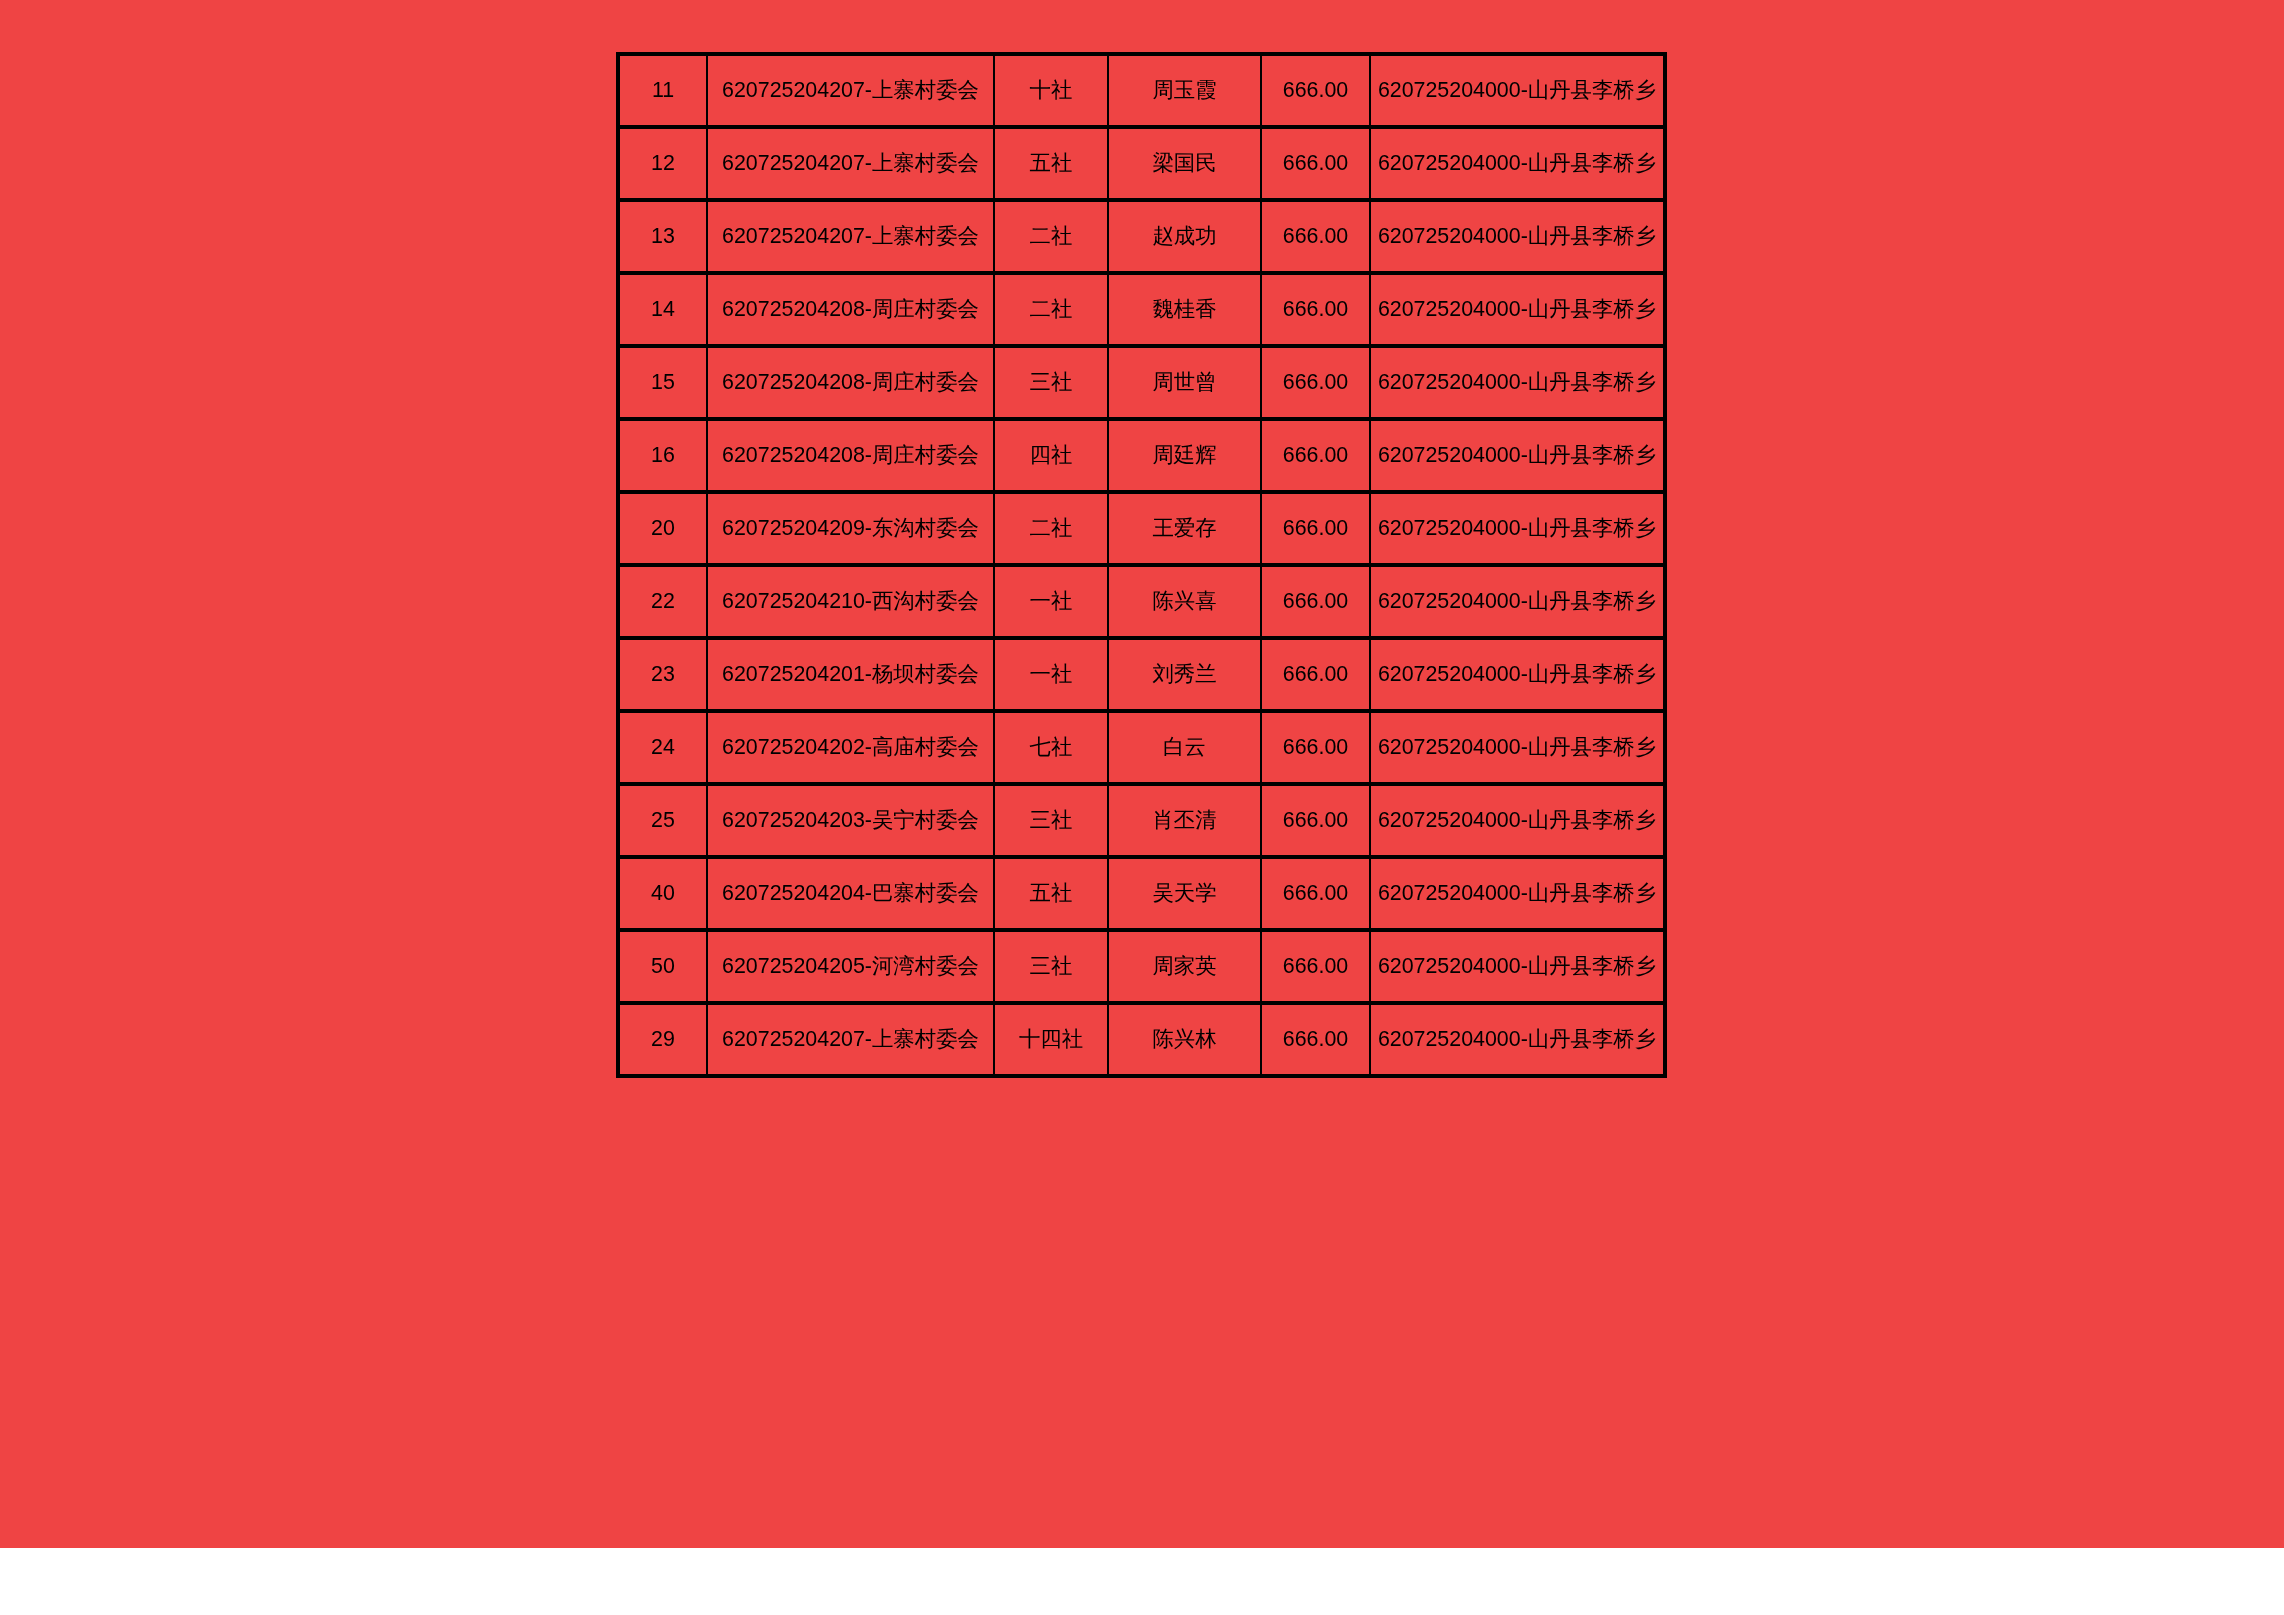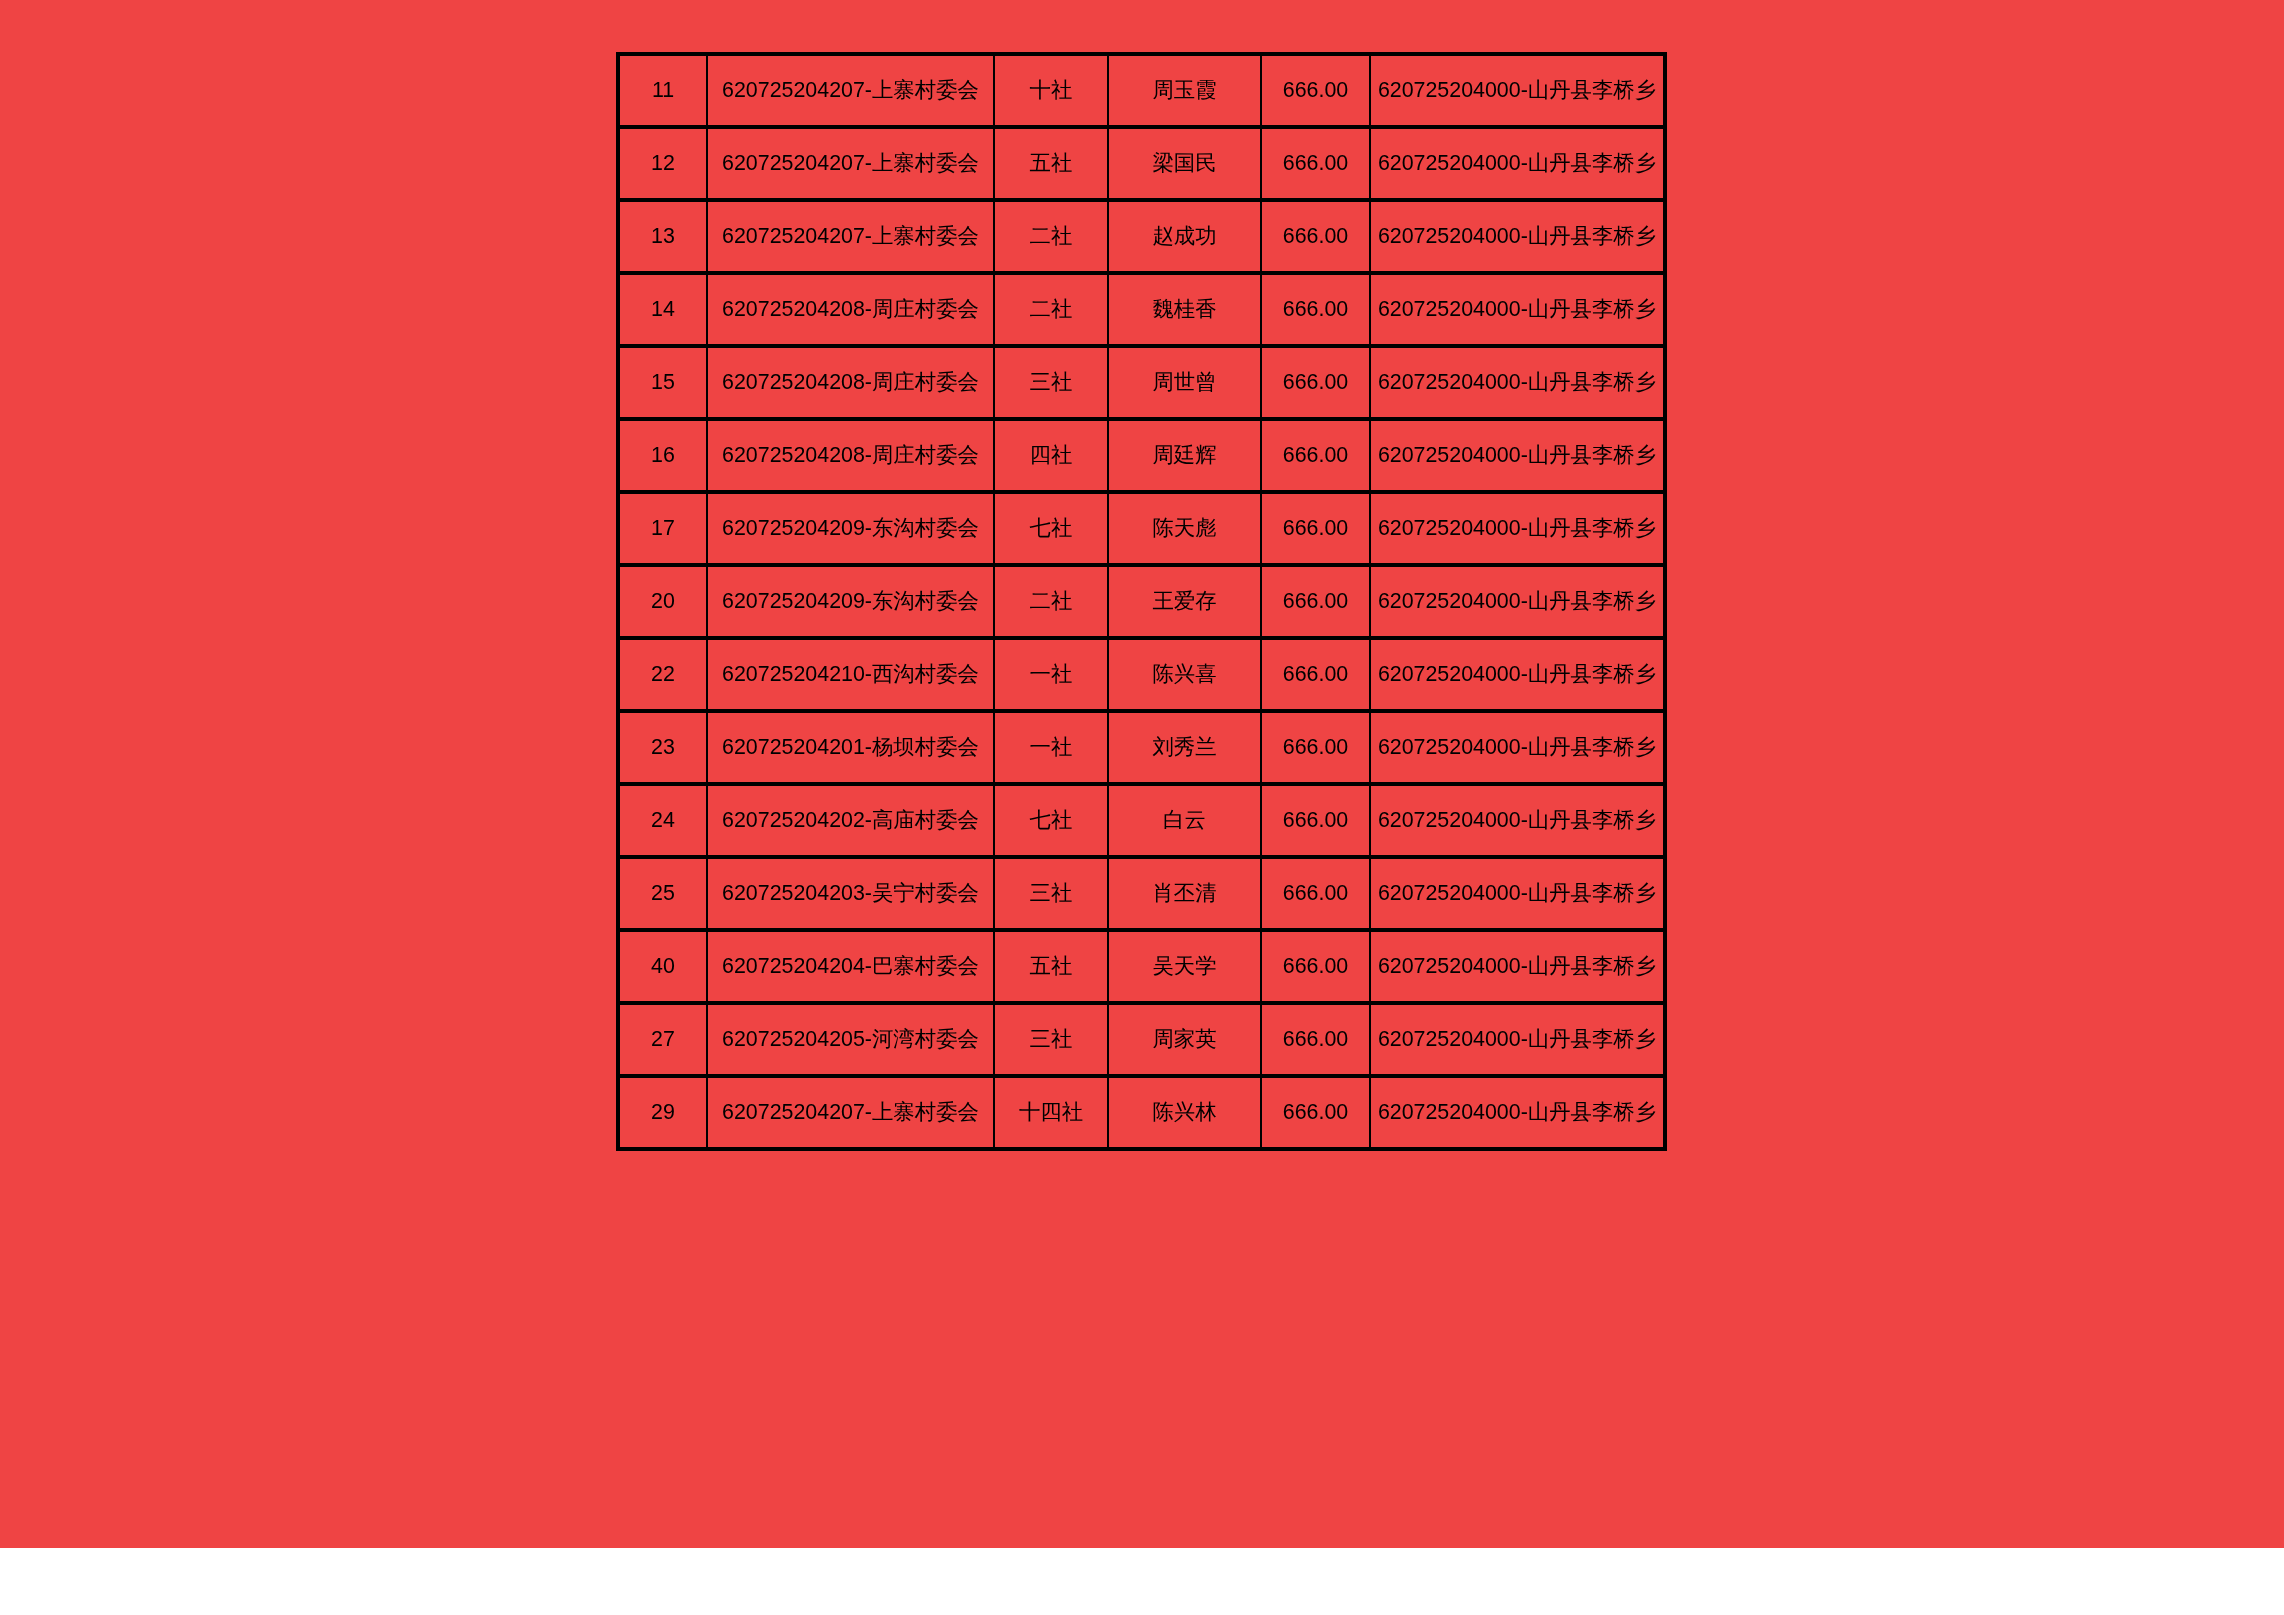--- a/index.html
+++ b/index.html
@@ -98,28 +98,20 @@
       </tr>
       <tr>
         <td>16</td>
         <td>620725204208-周庄村委会</td>
         <td>四社</td>
         <td>周廷辉</td>
         <td>666.00</td>
         <td>620725204000-山丹县李桥乡</td>
       </tr>
       <tr>
-        <td>17</td>
-        <td>620725204209-东沟村委会</td>
-        <td>七社</td>
-        <td>陈天彪</td>
-        <td>666.00</td>
-        <td>620725204000-山丹县李桥乡</td>
-      </tr>
-      <tr>
         <td>20</td>
         <td>620725204209-东沟村委会</td>
         <td>二社</td>
         <td>王爱存</td>
         <td>666.00</td>
         <td>620725204000-山丹县李桥乡</td>
       </tr>
       <tr>
         <td>22</td>
         <td>620725204210-西沟村委会</td>
@@ -154,21 +146,21 @@
       </tr>
       <tr>
         <td>40</td>
         <td>620725204204-巴寨村委会</td>
         <td>五社</td>
         <td>吴天学</td>
         <td>666.00</td>
         <td>620725204000-山丹县李桥乡</td>
       </tr>
       <tr>
-        <td>27</td>
+        <td>50</td>
         <td>620725204205-河湾村委会</td>
         <td>三社</td>
         <td>周家英</td>
         <td>666.00</td>
         <td>620725204000-山丹县李桥乡</td>
       </tr>
       <tr>
         <td>29</td>
         <td>620725204207-上寨村委会</td>
         <td>十四社</td>

